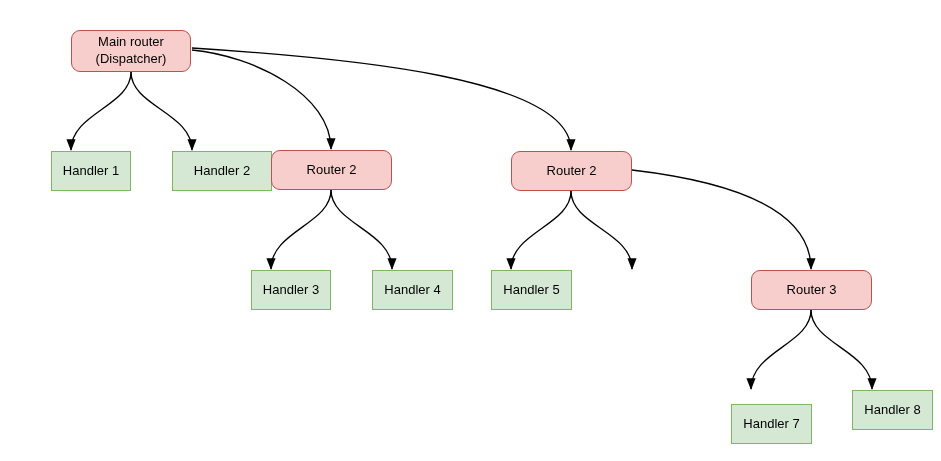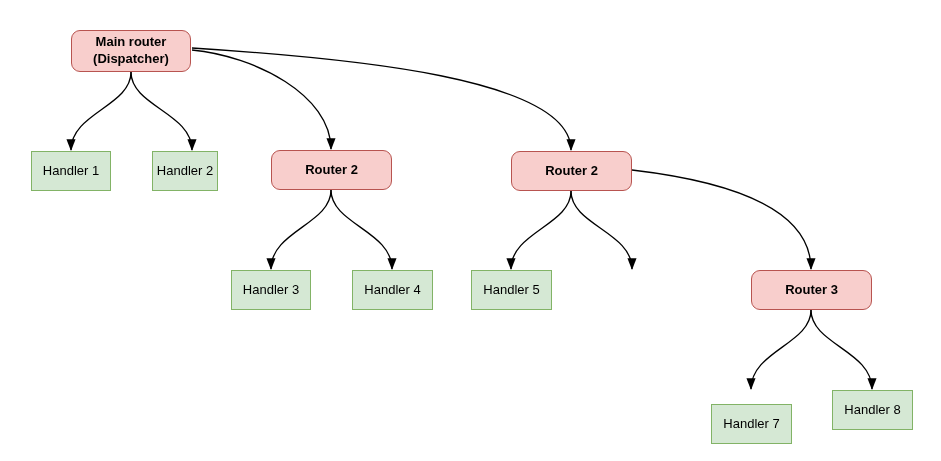--- a/index.html
+++ b/index.html
@@ -30,30 +30,30 @@
     text-align: center;
     font-size: 13px;
     line-height: 1.3;
     color: #000000;
     white-space: pre-line;
   }
   .router {
     background: var(--router-fill, #f8cecc);
     border: 1px solid var(--router-border, #b85450);
     border-radius: 9px;
-    font-weight: bold;
   }
   .handler {
     background: var(--handler-fill, #d5e8d4);
     border: 1px solid var(--handler-border, #82b366);
+    margin-left: 20px;
   }
   
   #node-main     { left: 71px;  top: 30px;  width: 120px; height: 42px; }
   #node-handler1 { left: 31px;  top: 151px; width: 80px;  height: 40px; }
-  #node-handler2 { left: 152px; top: 151px; width: 66px;  height: 40px; }
+  #node-handler2 { left: 152px; top: 151px; width: 100px;  height: 40px; }
   #node-router1  { left: 271px; top: 150px; width: 121px; height: 40px; }
   #node-router2  { left: 511px; top: 151px; width: 121px; height: 40px; }
   #node-handler3 { left: 231px; top: 270px; width: 80px;  height: 40px; text-align: right; }
   #node-handler4 { left: 352px; top: 270px; width: 81px;  height: 40px; }
   #node-handler5 { left: 471px; top: 270px; width: 81px;  height: 40px; }
   #node-handler6 { left: 592px; top: 270px; width: 81px;  height: 40px; }
   #node-router3  { left: 751px; top: 270px; width: 121px; height: 40px; }
   #node-handler7 { left: 711px; top: 404px; width: 81px;  height: 40px; }
   #node-handler8 { left: 832px; top: 390px; width: 81px;  height: 40px; text-align: right; }
 </style>

